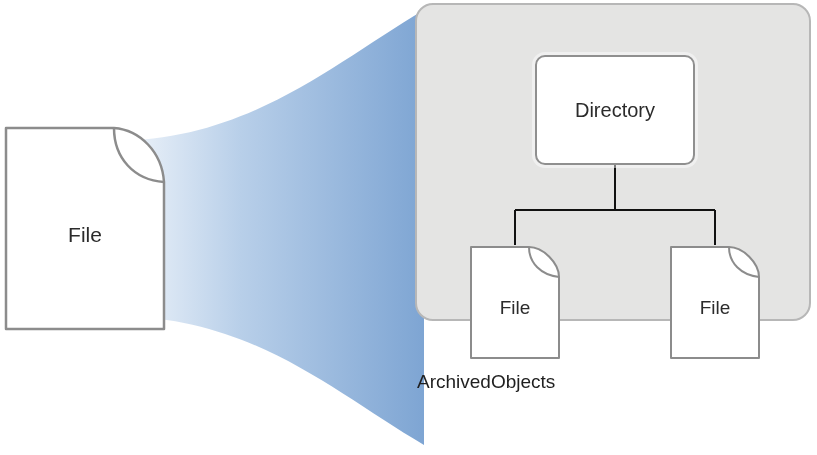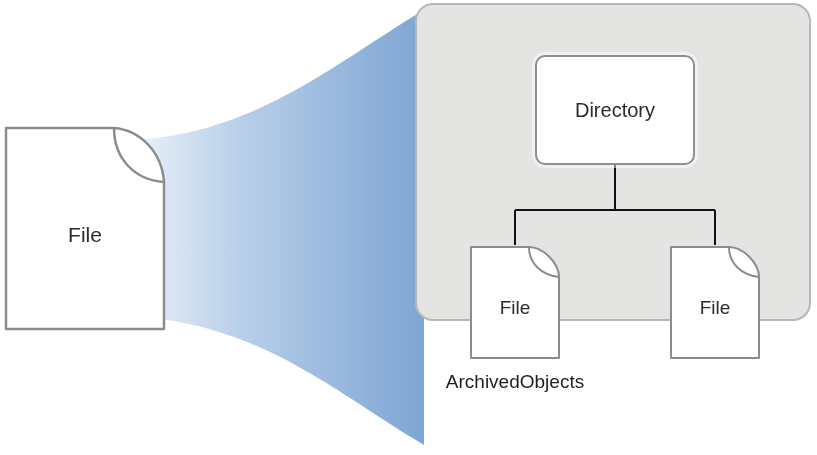--- a/index.html
+++ b/index.html
@@ -73,21 +73,20 @@
     left: 0; top: 0; width: 100%; height: 100%;
     display: flex; align-items: center; justify-content: center;
     padding-top: 10px;
     font-size: 19px;
     color: #2b2b2b;
   }
   .caption {
     position: absolute;
     top: 366px;
     width: 196px;
-    text-align: center;
     font-size: 19px;
     color: #1f1f1f;
   }
   .caption.left  { left: 0px; }
   .caption.right { left: 200px; }
 </style>
 </head>
 <body>
 
 <div class="canvas">

